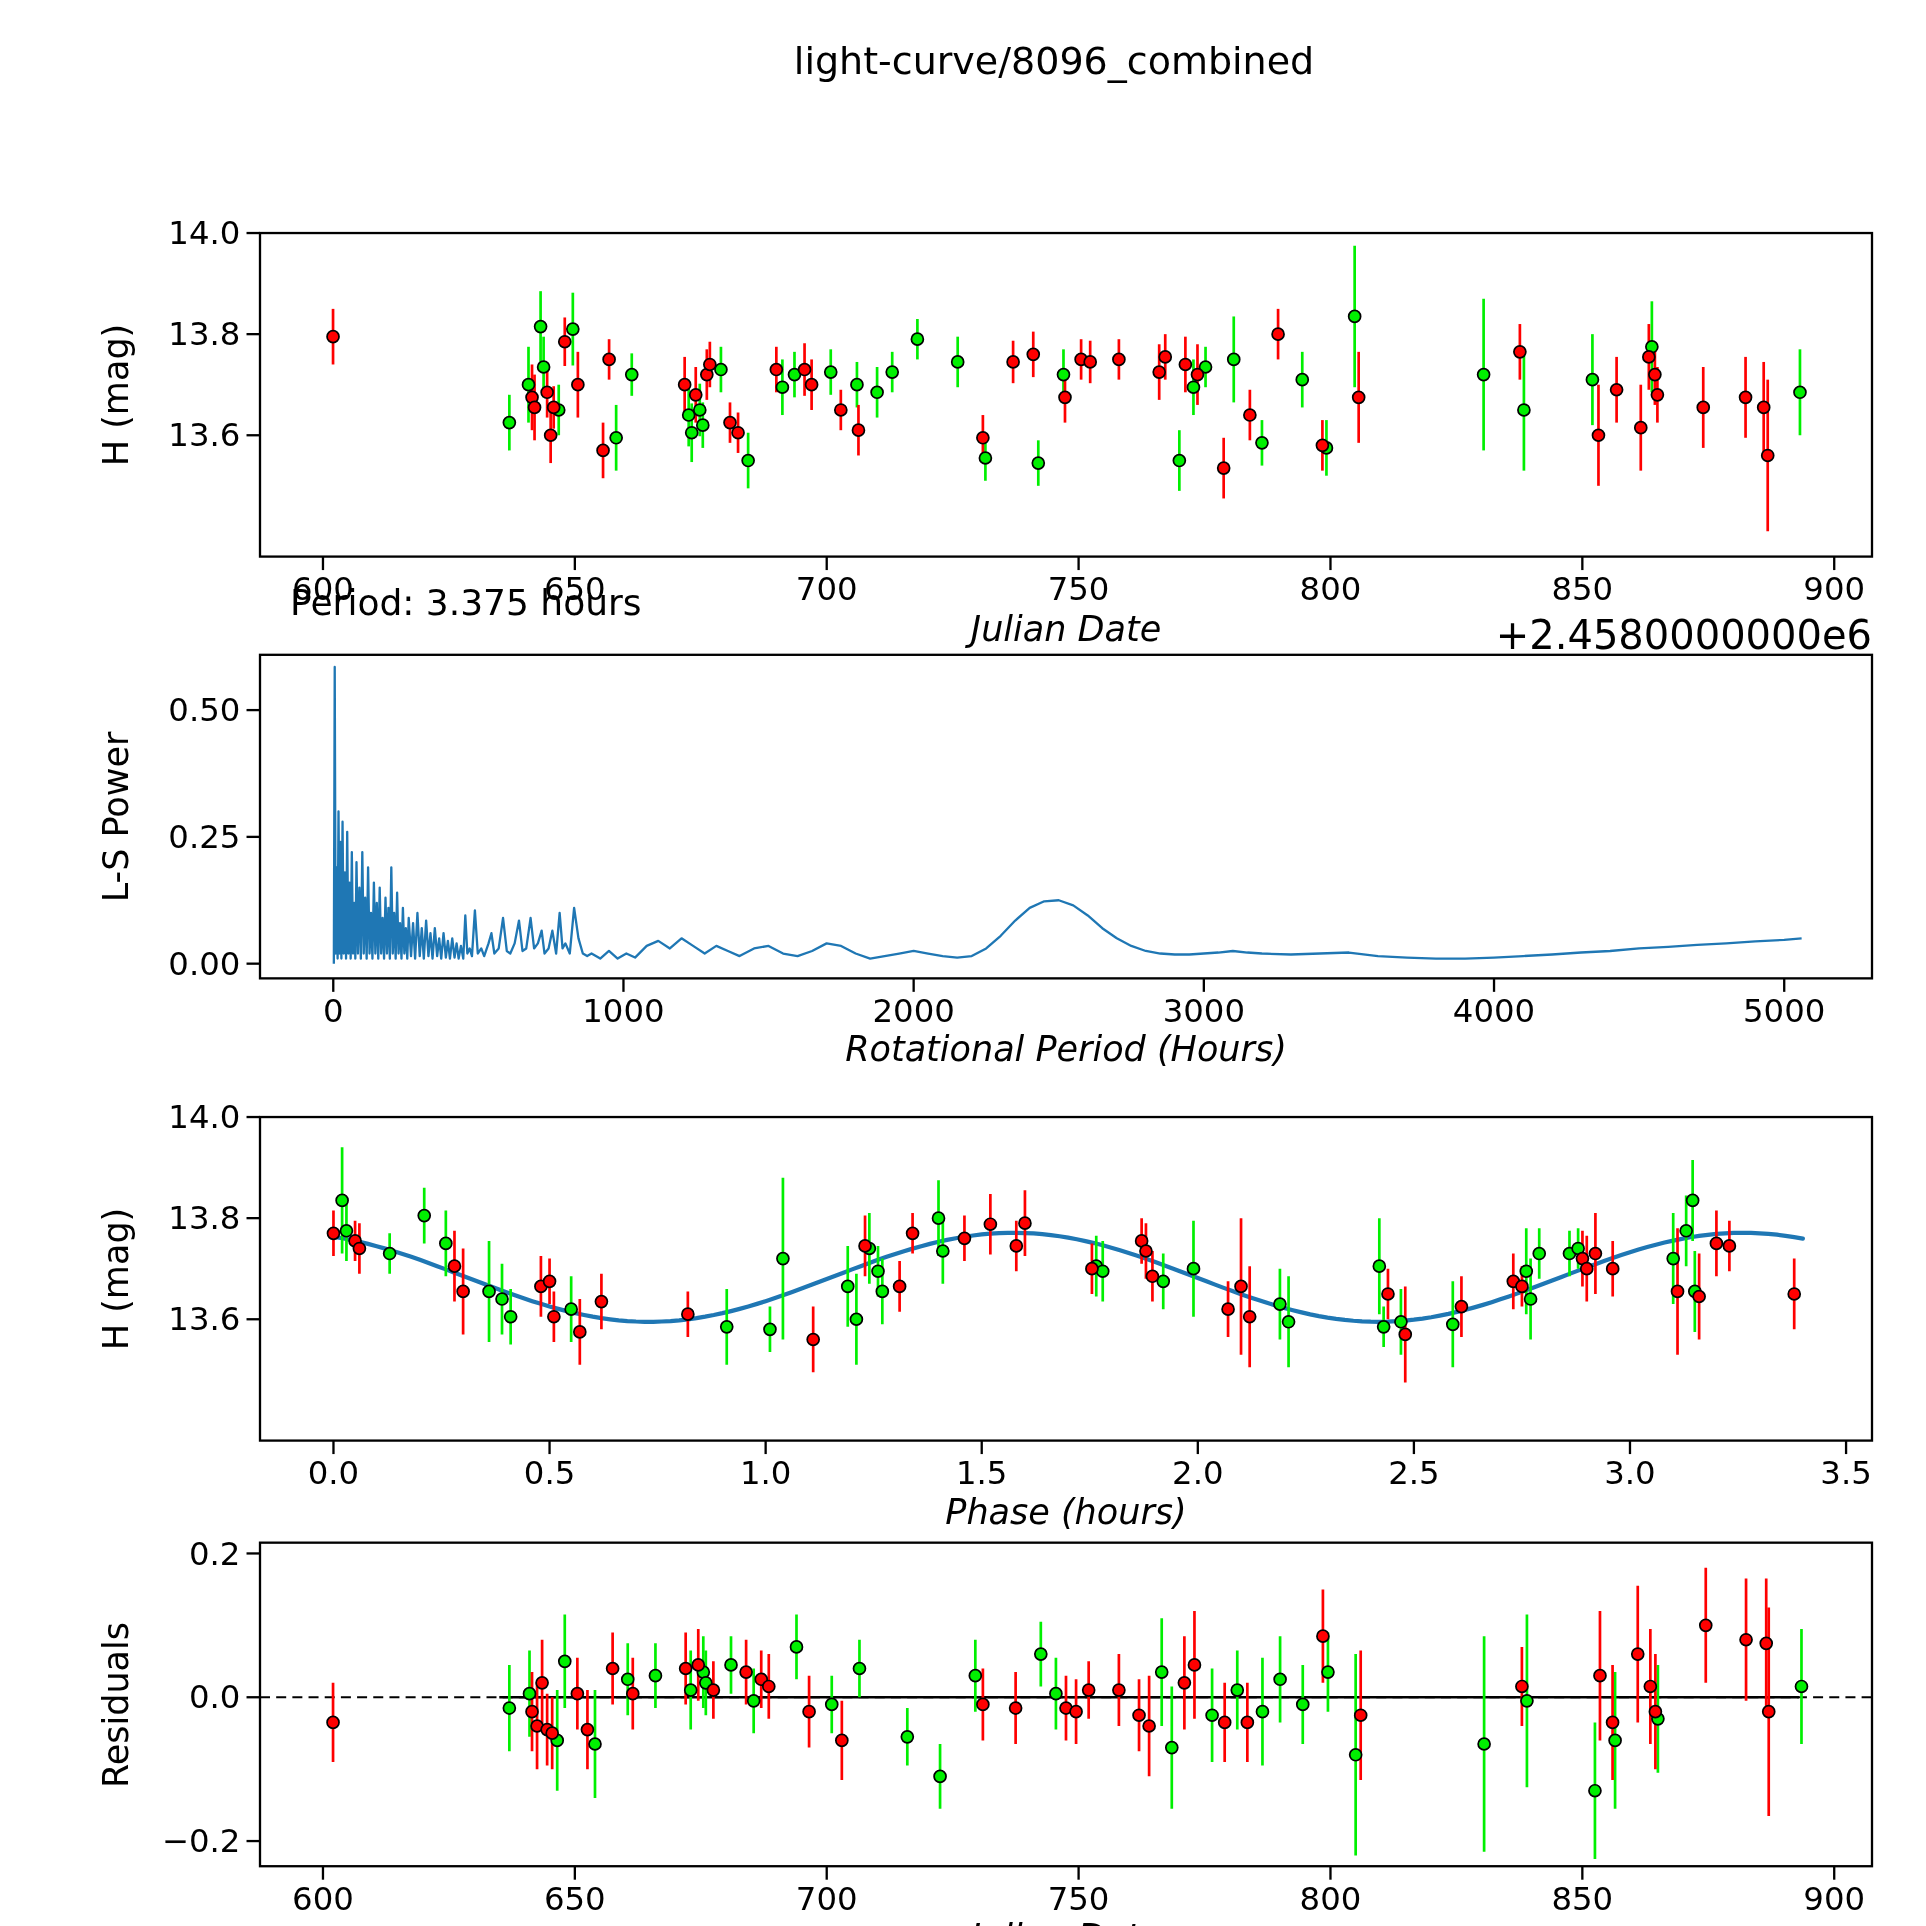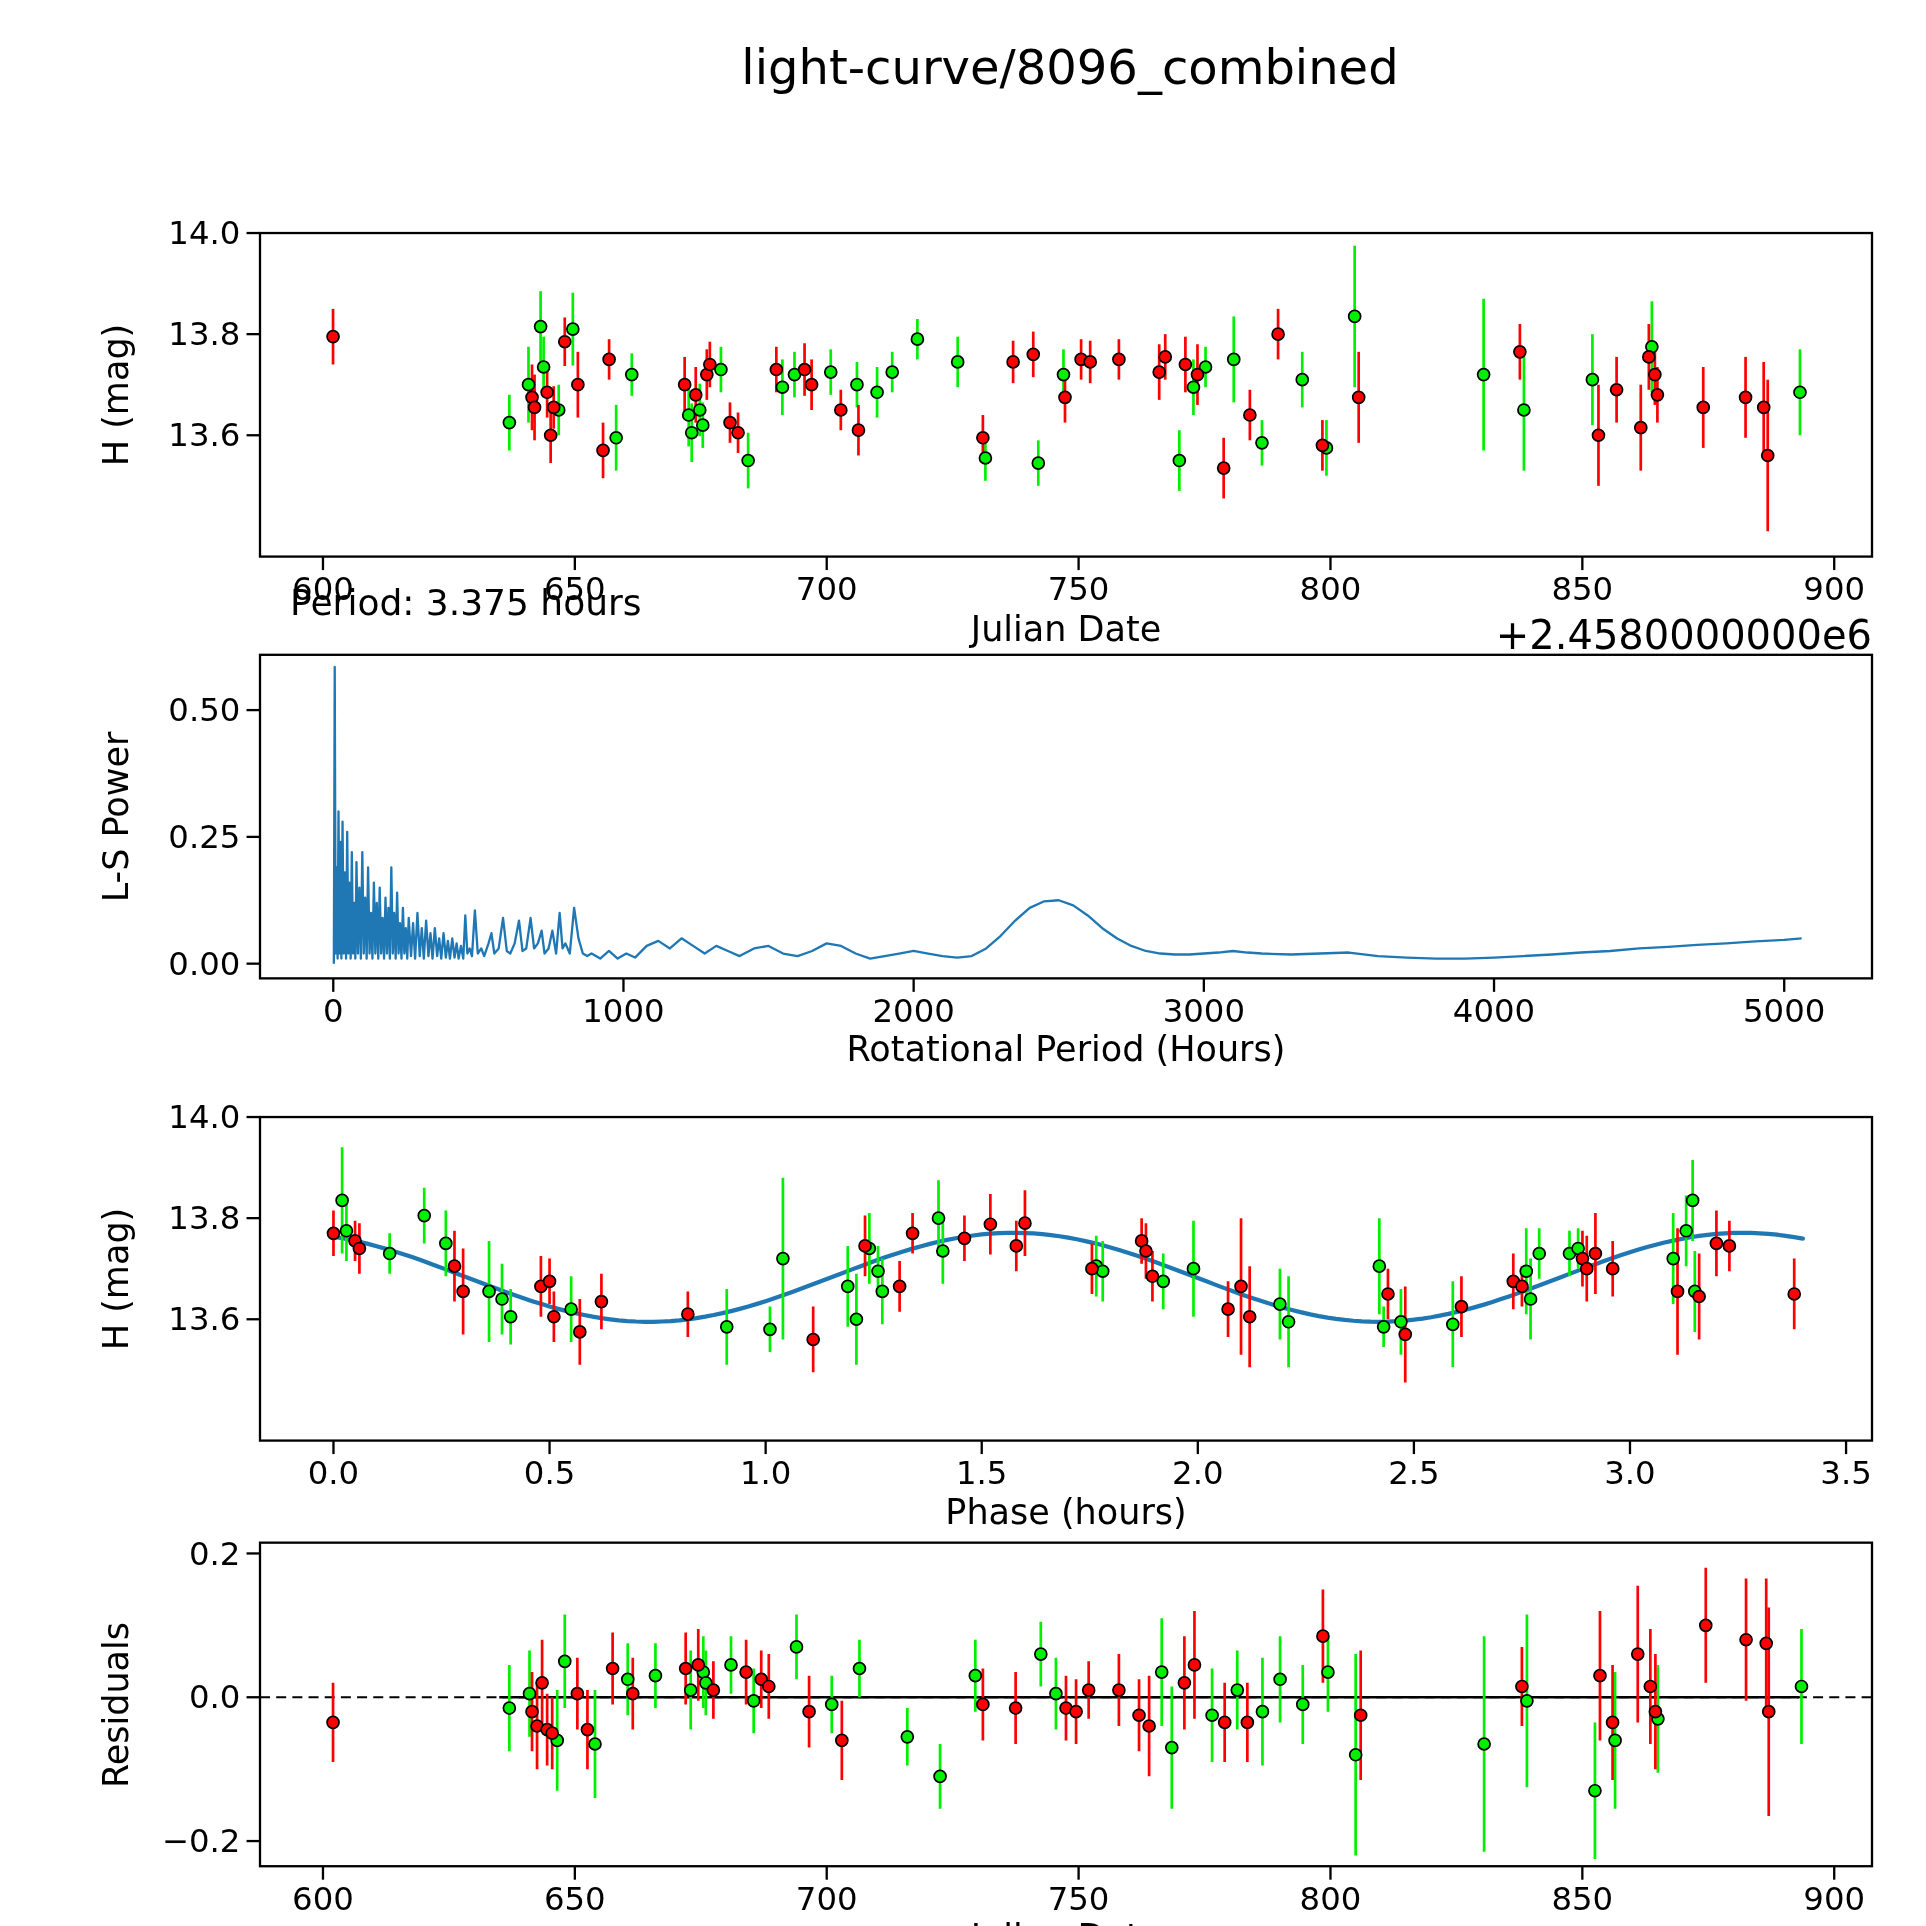--- a/index.html
+++ b/index.html
@@ -1,22 +1,22 @@
 <!DOCTYPE html>
 <html style="font-size:6.2px"><head>
 <meta charset="utf-8">
 <style>
   html,body{margin:0;padding:0;}
   body{
     width:2080px;height:2080px;background:#ffffff;position:relative;
     font-family:"DejaVu Sans", sans-serif;color:#000;
   }
   .lbl{position:absolute;color:#000;}
-  .title{left:264px;width:1612px;top:39px;text-align:center;font-size:48px;}
-  .xlabel{left:260px;width:1612px;text-align:center;font-size:35px;}
+  .title{left:248px;width:1612px;top:39px;text-align:center;font-size:38px;}
+  .xlabel{left:260px;width:1612px;text-align:center;font-size:35px;font-style:italic;}
   .offset{left:260px;width:1612px;text-align:right;font-size:40px;}
   .ylabel{white-space:nowrap;transform:translate(-50%,-50%) rotate(-90deg);font-size:35px;}
   .annot{font-size:36px;}
   svg{position:absolute;left:0;top:0;}
 </style>
 </head>
 <body>
 
 <div class="lbl title">light-curve/8096_combined</div>
 

